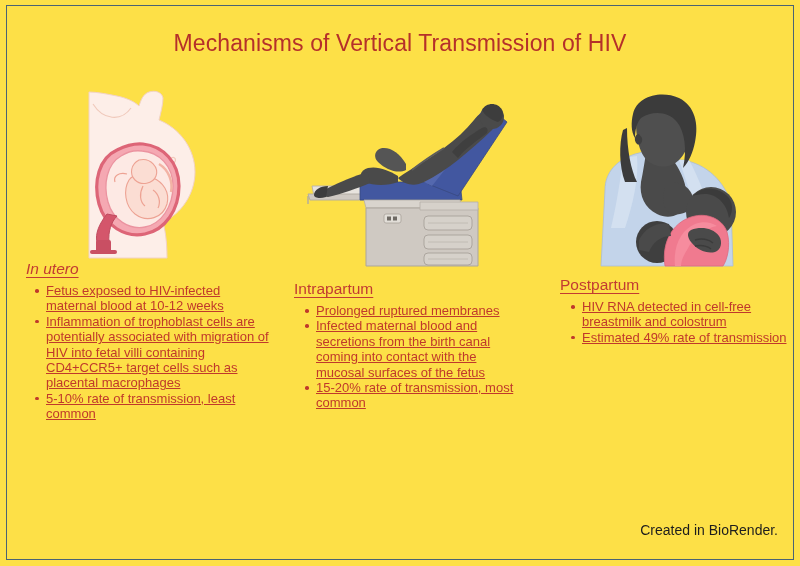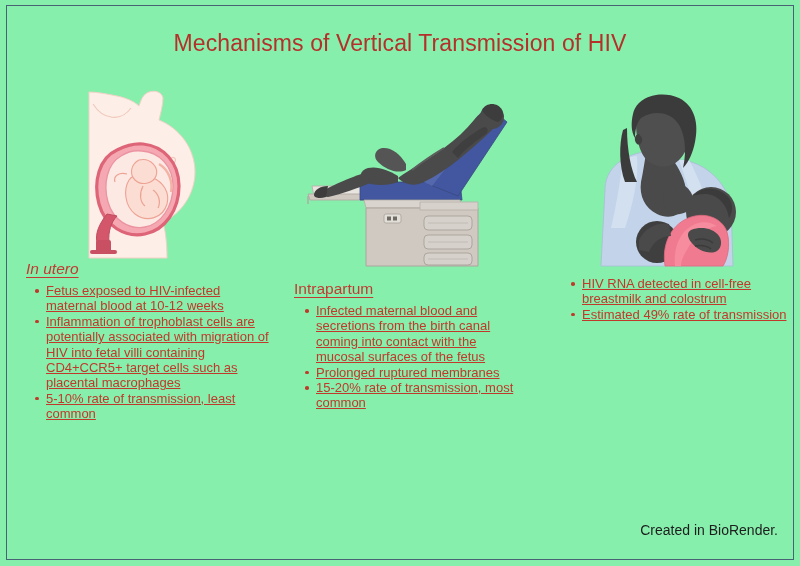--- a/index.html
+++ b/index.html
@@ -4,21 +4,21 @@
 <style>
   html, body {
     margin: 0;
     padding: 0;
     background: #ffffff;
   }
   #poster {
     position: relative;
     width: 800px;
     height: 566px;
-    background: #86efac;
+    background: #fde047;
     font-family: "Liberation Sans", sans-serif;
     overflow: hidden;
     box-sizing: border-box;
   }
   #frame {
     position: absolute;
     left: 6px;
     top: 5px;
     right: 6px;
     bottom: 6px;
@@ -204,22 +204,22 @@
         <rect x="122" y="126" width="48" height="14" rx="4" fill="#d6d1ca" stroke="#a8a29a" stroke-width="0.9"></rect>
         <rect x="122" y="145" width="48" height="14" rx="4" fill="#d6d1ca" stroke="#a8a29a" stroke-width="0.9"></rect>
         <rect x="122" y="163" width="48" height="12" rx="4" fill="#d6d1ca" stroke="#a8a29a" stroke-width="0.9"></rect>
         <line x1="126" y1="133" x2="166" y2="133" stroke="#bdb7af" stroke-width="0.8"></line>
         <line x1="126" y1="152" x2="166" y2="152" stroke="#bdb7af" stroke-width="0.8"></line>
         <line x1="126" y1="169" x2="166" y2="169" stroke="#bdb7af" stroke-width="0.8"></line>
       </svg>
     </div>
     <div class="col-heading">Intrapartum</div>
     <ul class="bullets">
+      <li>Prolonged ruptured membranes</li>
       <li>Infected maternal blood and secretions from the birth canal coming into contact with the mucosal surfaces of the fetus</li>
-      <li>Prolonged ruptured membranes</li>
       <li>15-20% rate of transmission, most common</li>
     </ul>
   </div>
 
   <div class="column" id="col-3">
     <div class="art">
       <svg width="190" height="178" viewBox="0 0 190 178">
 
         <path d="M22 100 C22 82 34 70 52 64 L60 62 L70 70 L100 70
                  C124 74 142 92 148 114 L150 176 L18 176 Z" fill="#c3d4ea" stroke="#aabdd8" stroke-width="0.8"></path>
@@ -258,20 +258,21 @@
 
         <path d="M108 140 C118 136 130 138 136 146 C140 152 138 160 132 162
                  C124 164 114 160 108 152 C104 147 104 142 108 140 Z" fill="#4a4a4a"></path>
         <path d="M112 150 C118 148 126 149 130 153" fill="none" stroke="#3b3b3b" stroke-width="1.4"></path>
         <path d="M112 156 C118 155 124 156 128 159" fill="none" stroke="#3b3b3b" stroke-width="1.4"></path>
 
         <path d="M56 150 C62 138 74 132 86 134 L88 146
                  C78 146 70 152 66 162 L56 160 Z" fill="#4a4a4a"></path>
       </svg>
     </div>
+    <div class="col-heading">Postpartum</div>
     <ul class="bullets">
       <li>HIV RNA detected in cell-free breastmilk and colostrum</li>
       <li>Estimated 49% rate of transmission</li>
     </ul>
   </div>
 
   <div id="footer">Created in BioRender.</div>
 
 </div>
 

